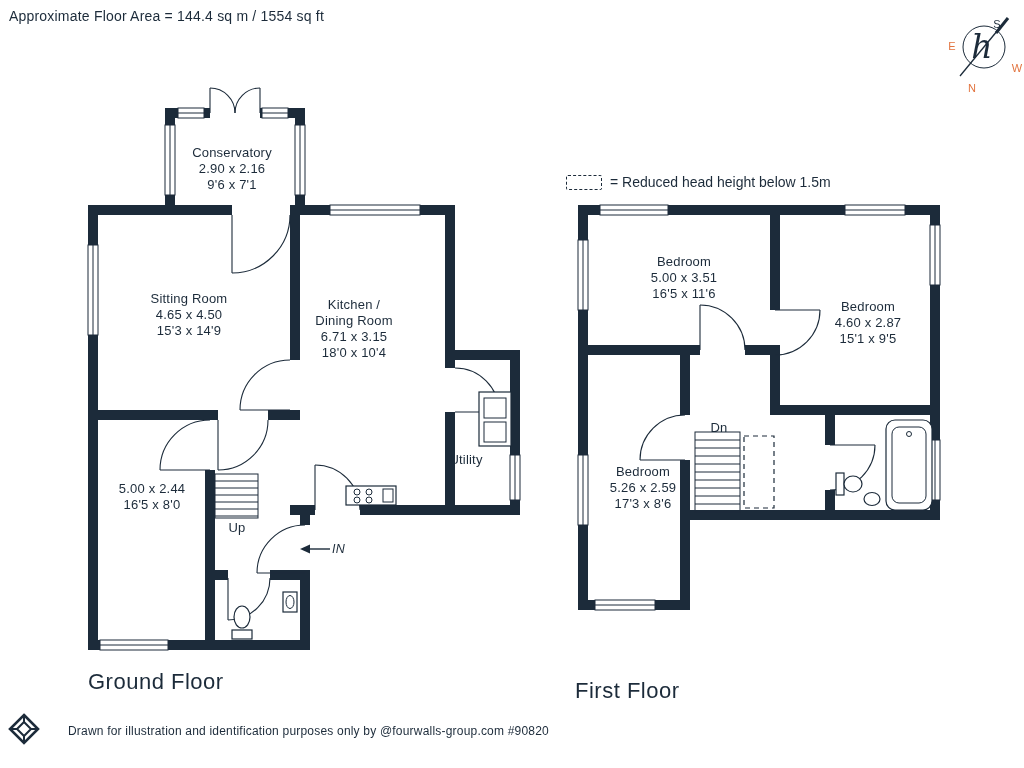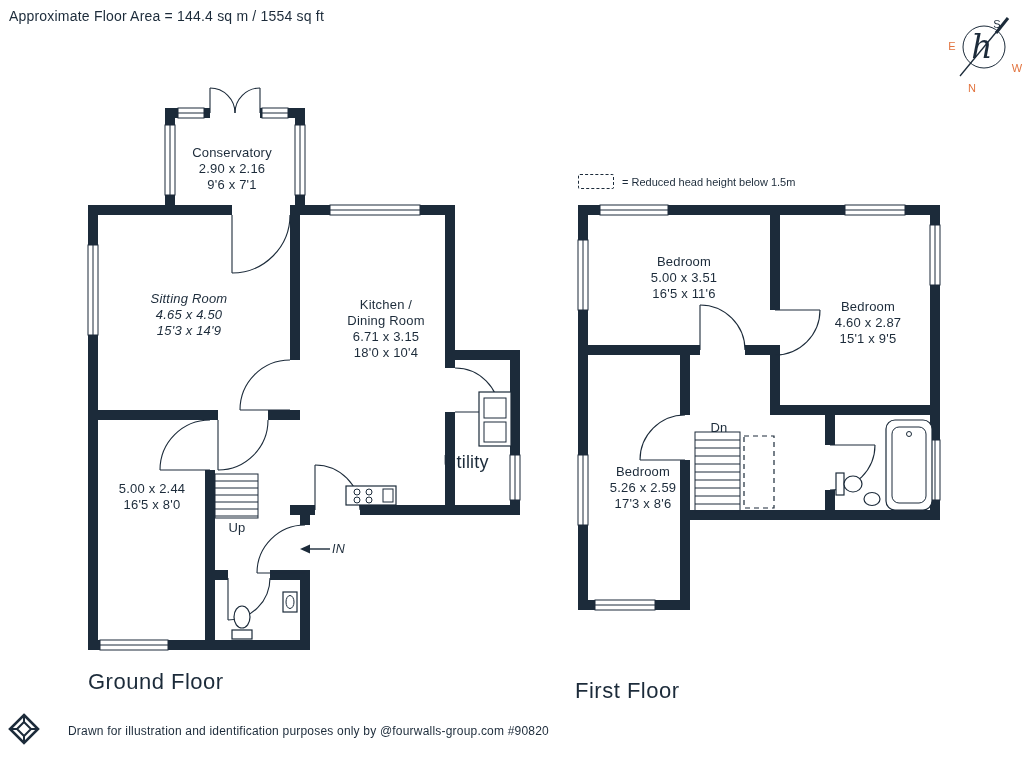--- a/index.html
+++ b/index.html
@@ -3,21 +3,21 @@
 <meta charset="utf-8">
 <style>
   html,body{margin:0;padding:0;background:#ffffff;}
   .page{position:relative;width:1024px;height:768px;background:#ffffff;overflow:hidden;
         font-family:"Liberation Sans",sans-serif;color:#1c2b3a;}
   .plan-svg{position:absolute;left:0;top:0;}
   .hdr{position:absolute;left:9px;top:8px;font-size:14px;letter-spacing:.2px;}
   .room-label{position:absolute;text-align:center;font-size:13px;line-height:16px;letter-spacing:.2px;}
   .small-label{position:absolute;font-size:13px;text-align:center;letter-spacing:.2px;}
   .floor-title{position:absolute;font-size:22px;letter-spacing:.5px;}
-  .legend{position:absolute;left:578px;top:174px;display:flex;align-items:center;gap:8px;font-size:11px;}
+  .legend{position:absolute;left:566px;top:174px;display:flex;align-items:center;gap:8px;font-size:14px;}
   .legend-box{width:34px;height:13px;border:1.5px dashed #1c2b3a;border-radius:2px;}
   .footer-text{position:absolute;left:48px;top:724px;font-size:12px;letter-spacing:.2px;margin-left:20px;}
   
   .w{fill:#1c2b3a;}
   .win{fill:#ffffff;stroke:#1c2b3a;stroke-width:1;}
   .ln{stroke:#1c2b3a;stroke-width:1;fill:none;}
   .door{stroke:#1c2b3a;stroke-width:1.1;fill:none;}
   .fix{stroke:#1c2b3a;stroke-width:1.2;fill:#ffffff;}
   .dash{stroke:#1c2b3a;stroke-width:1.2;fill:none;stroke-dasharray:5 4;}
   .compass-letter{font-size:11px;font-family:"Liberation Sans",sans-serif;text-anchor:middle;}
@@ -248,39 +248,39 @@
   </svg>
 
   <div class="hdr">Approximate Floor Area = 144.4 sq m / 1554 sq ft</div>
 
   <div class="room-label" style="left:166px;top:145px;width:132px;">
     <div>Conservatory</div>
     <div>2.90 x 2.16</div>
     <div>9'6 x 7'1</div>
   </div>
 
-  <div class="room-label" style="left:119px;top:291px;width:140px;font-style:italic;">
+  <div class="room-label" style="left:119px;top:291px;width:140px;">
     <div>Sitting Room</div>
     <div>4.65 x 4.50</div>
     <div>15'3 x 14'9</div>
   </div>
 
-  <div class="room-label" style="left:316px;top:297px;width:140px;">
+  <div class="room-label" style="left:284px;top:297px;width:140px;">
     <div>Kitchen /</div>
     <div>Dining Room</div>
     <div>6.71 x 3.15</div>
     <div>18'0 x 10'4</div>
   </div>
 
   <div class="room-label" style="left:82px;top:481px;width:140px;">
     <div>5.00 x 2.44</div>
     <div>16'5 x 8'0</div>
   </div>
 
-  <div class="small-label" style="left:426px;top:452px;width:80px;font-size:18px;">Utility</div>
+  <div class="small-label" style="left:426px;top:452px;width:80px;font-size:13px;">Utility</div>
   <div class="small-label" style="left:217px;top:520px;width:40px;">Up</div>
   <div class="small-label" style="left:332px;top:542px;width:36px;text-align:left;font-size:12.5px;font-style:italic;">IN</div>
 
   <div class="room-label" style="left:614px;top:254px;width:140px;">
     <div>Bedroom</div>
     <div>5.00 x 3.51</div>
     <div>16'5 x 11'6</div>
   </div>
 
   <div class="room-label" style="left:798px;top:299px;width:140px;">

